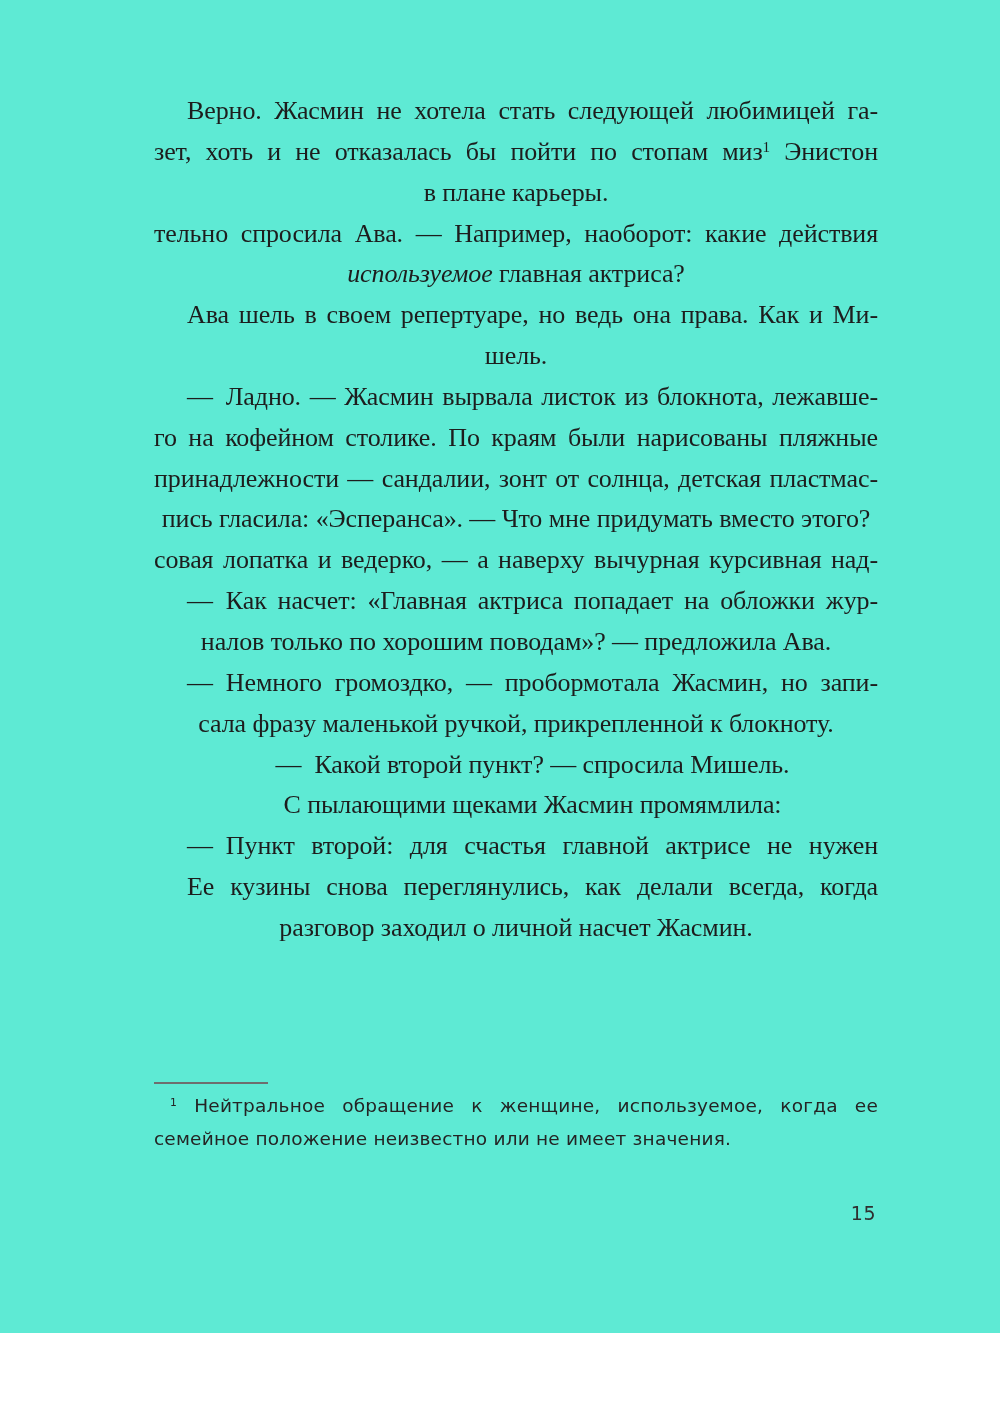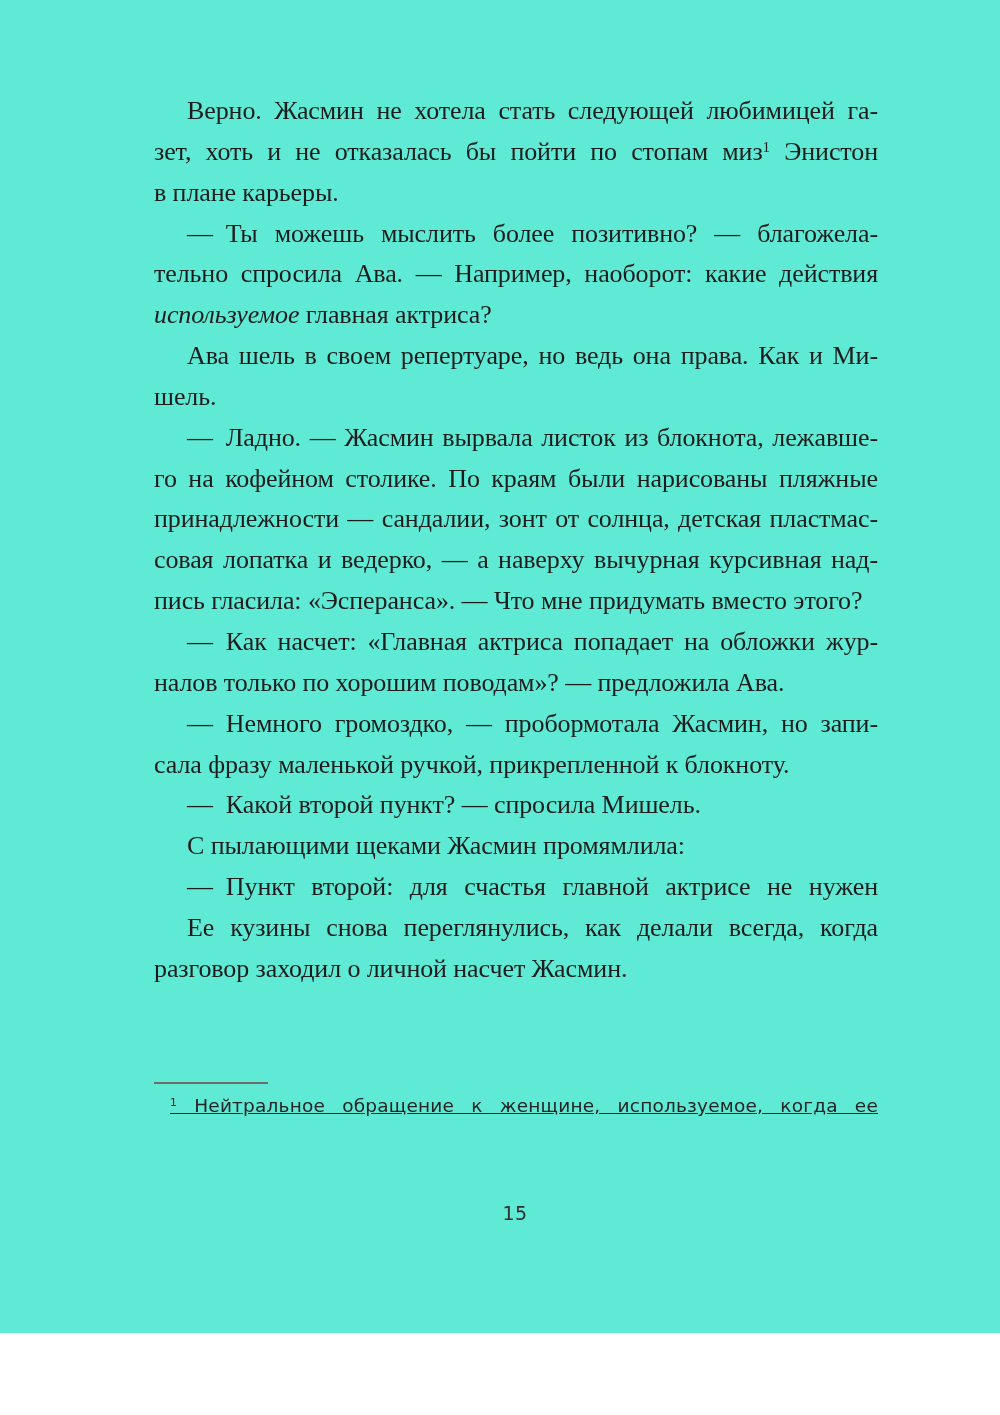--- a/index.html
+++ b/index.html
@@ -13,21 +13,21 @@
     overflow: hidden;
   }
   .body-text {
     position: absolute;
     left: 154px;
     top: 91px;
     width: 724px;
     font-size: 26px;
     letter-spacing: -0.1px;
   }
-  .line { line-height: 40.85px; text-align: left; }
+  .line { line-height: 40.85px; text-align: center; }
   .j { text-align: justify; text-align-last: justify; }
   .ind { text-indent: 33px; }
   sup.fn-ref {
     font-size: 0.58em;
     line-height: 0;
     vertical-align: baseline;
     position: relative;
     top: -0.55em;
   }
   em { font-style: italic; }
@@ -42,65 +42,65 @@
   .footnote {
     position: absolute;
     left: 154px;
     top: 1090px;
     width: 724px;
     font-family: "DejaVu Sans", sans-serif;
     font-size: 18.5px;
     color: #242424;
     letter-spacing: 0.2px;
   }
-  .fline { line-height: 32.5px; text-align: left; text-decoration: underline; }
+  .fline { line-height: 32.5px; text-align: left; }
   .find { text-indent: 16px; }
   .page-number {
     position: absolute;
     top: 1202px;
     left: 154px;
     width: 722px;
-    text-align: center;
+    text-align: right;
     font-family: "DejaVu Sans", sans-serif;
     font-size: 19px;
     color: #2f2f2f;
     letter-spacing: 0.5px;
   }
 </style>
 </head>
 <body>
 
 <div class="page">
 
   <main class="body-text">
     <div class="line j ind">Верно. Жасмин не хотела стать следующей любимицей га-</div>
     <div class="line j"><span>зет, хоть и не отказалась бы пойти по стопам миз</span><sup class="fn-ref">1</sup><span> Энистон</span></div>
     <div class="line">в плане карьеры.</div>
-    <div class="line j ind">— Ты можешь мыслить более позитивно? — благожела-</div>
     <div class="line j">тельно спросила Ава. — Например, наоборот: какие действия</div>
     <div class="line"><em>используемое</em><span> главная актриса?</span></div>
     <div class="line j ind">Ава шель в своем репертуаре, но ведь она права. Как и Ми-</div>
     <div class="line">шель.</div>
     <div class="line j ind">— Ладно. — Жасмин вырвала листок из блокнота, лежавше-</div>
     <div class="line j">го на кофейном столике. По краям были нарисованы пляжные</div>
     <div class="line j">принадлежности — сандалии, зонт от солнца, детская пластмас-</div>
+    <div class="line">пись гласила: «Эсперанса». — Что мне придумать вместо этого?</div>
     <div class="line j">совая лопатка и ведерко, — а наверху вычурная курсивная над-</div>
-    <div class="line">пись гласила: «Эсперанса». — Что мне придумать вместо этого?</div>
     <div class="line j ind">— Как насчет: «Главная актриса попадает на обложки жур-</div>
     <div class="line">налов только по хорошим поводам»? — предложила Ава.</div>
     <div class="line j ind">— Немного громоздко, — пробормотала Жасмин, но запи-</div>
     <div class="line">сала фразу маленькой ручкой, прикрепленной к блокноту.</div>
     <div class="line ind">— Какой второй пункт? — спросила Мишель.</div>
     <div class="line ind">С пылающими щеками Жасмин промямлила:</div>
     <div class="line j ind">— Пункт второй: для счастья главной актрисе не нужен</div>
     <div class="line j ind">Ее кузины снова переглянулись, как делали всегда, когда</div>
     <div class="line">разговор заходил о личной насчет Жасмин.</div>
   </main>
 
   <div class="fn-sep"></div>
 
   <section class="footnote">
     <div class="fline j find"><sup class="fn-ref">1</sup><span> Нейтральное обращение к женщине, используемое, когда ее</span></div>
+    <div class="fline">семейное положение неизвестно или не имеет значения.</div>
   </section>
 
   <div class="page-number">15</div>
 
 </div>
 
 </body></html>

